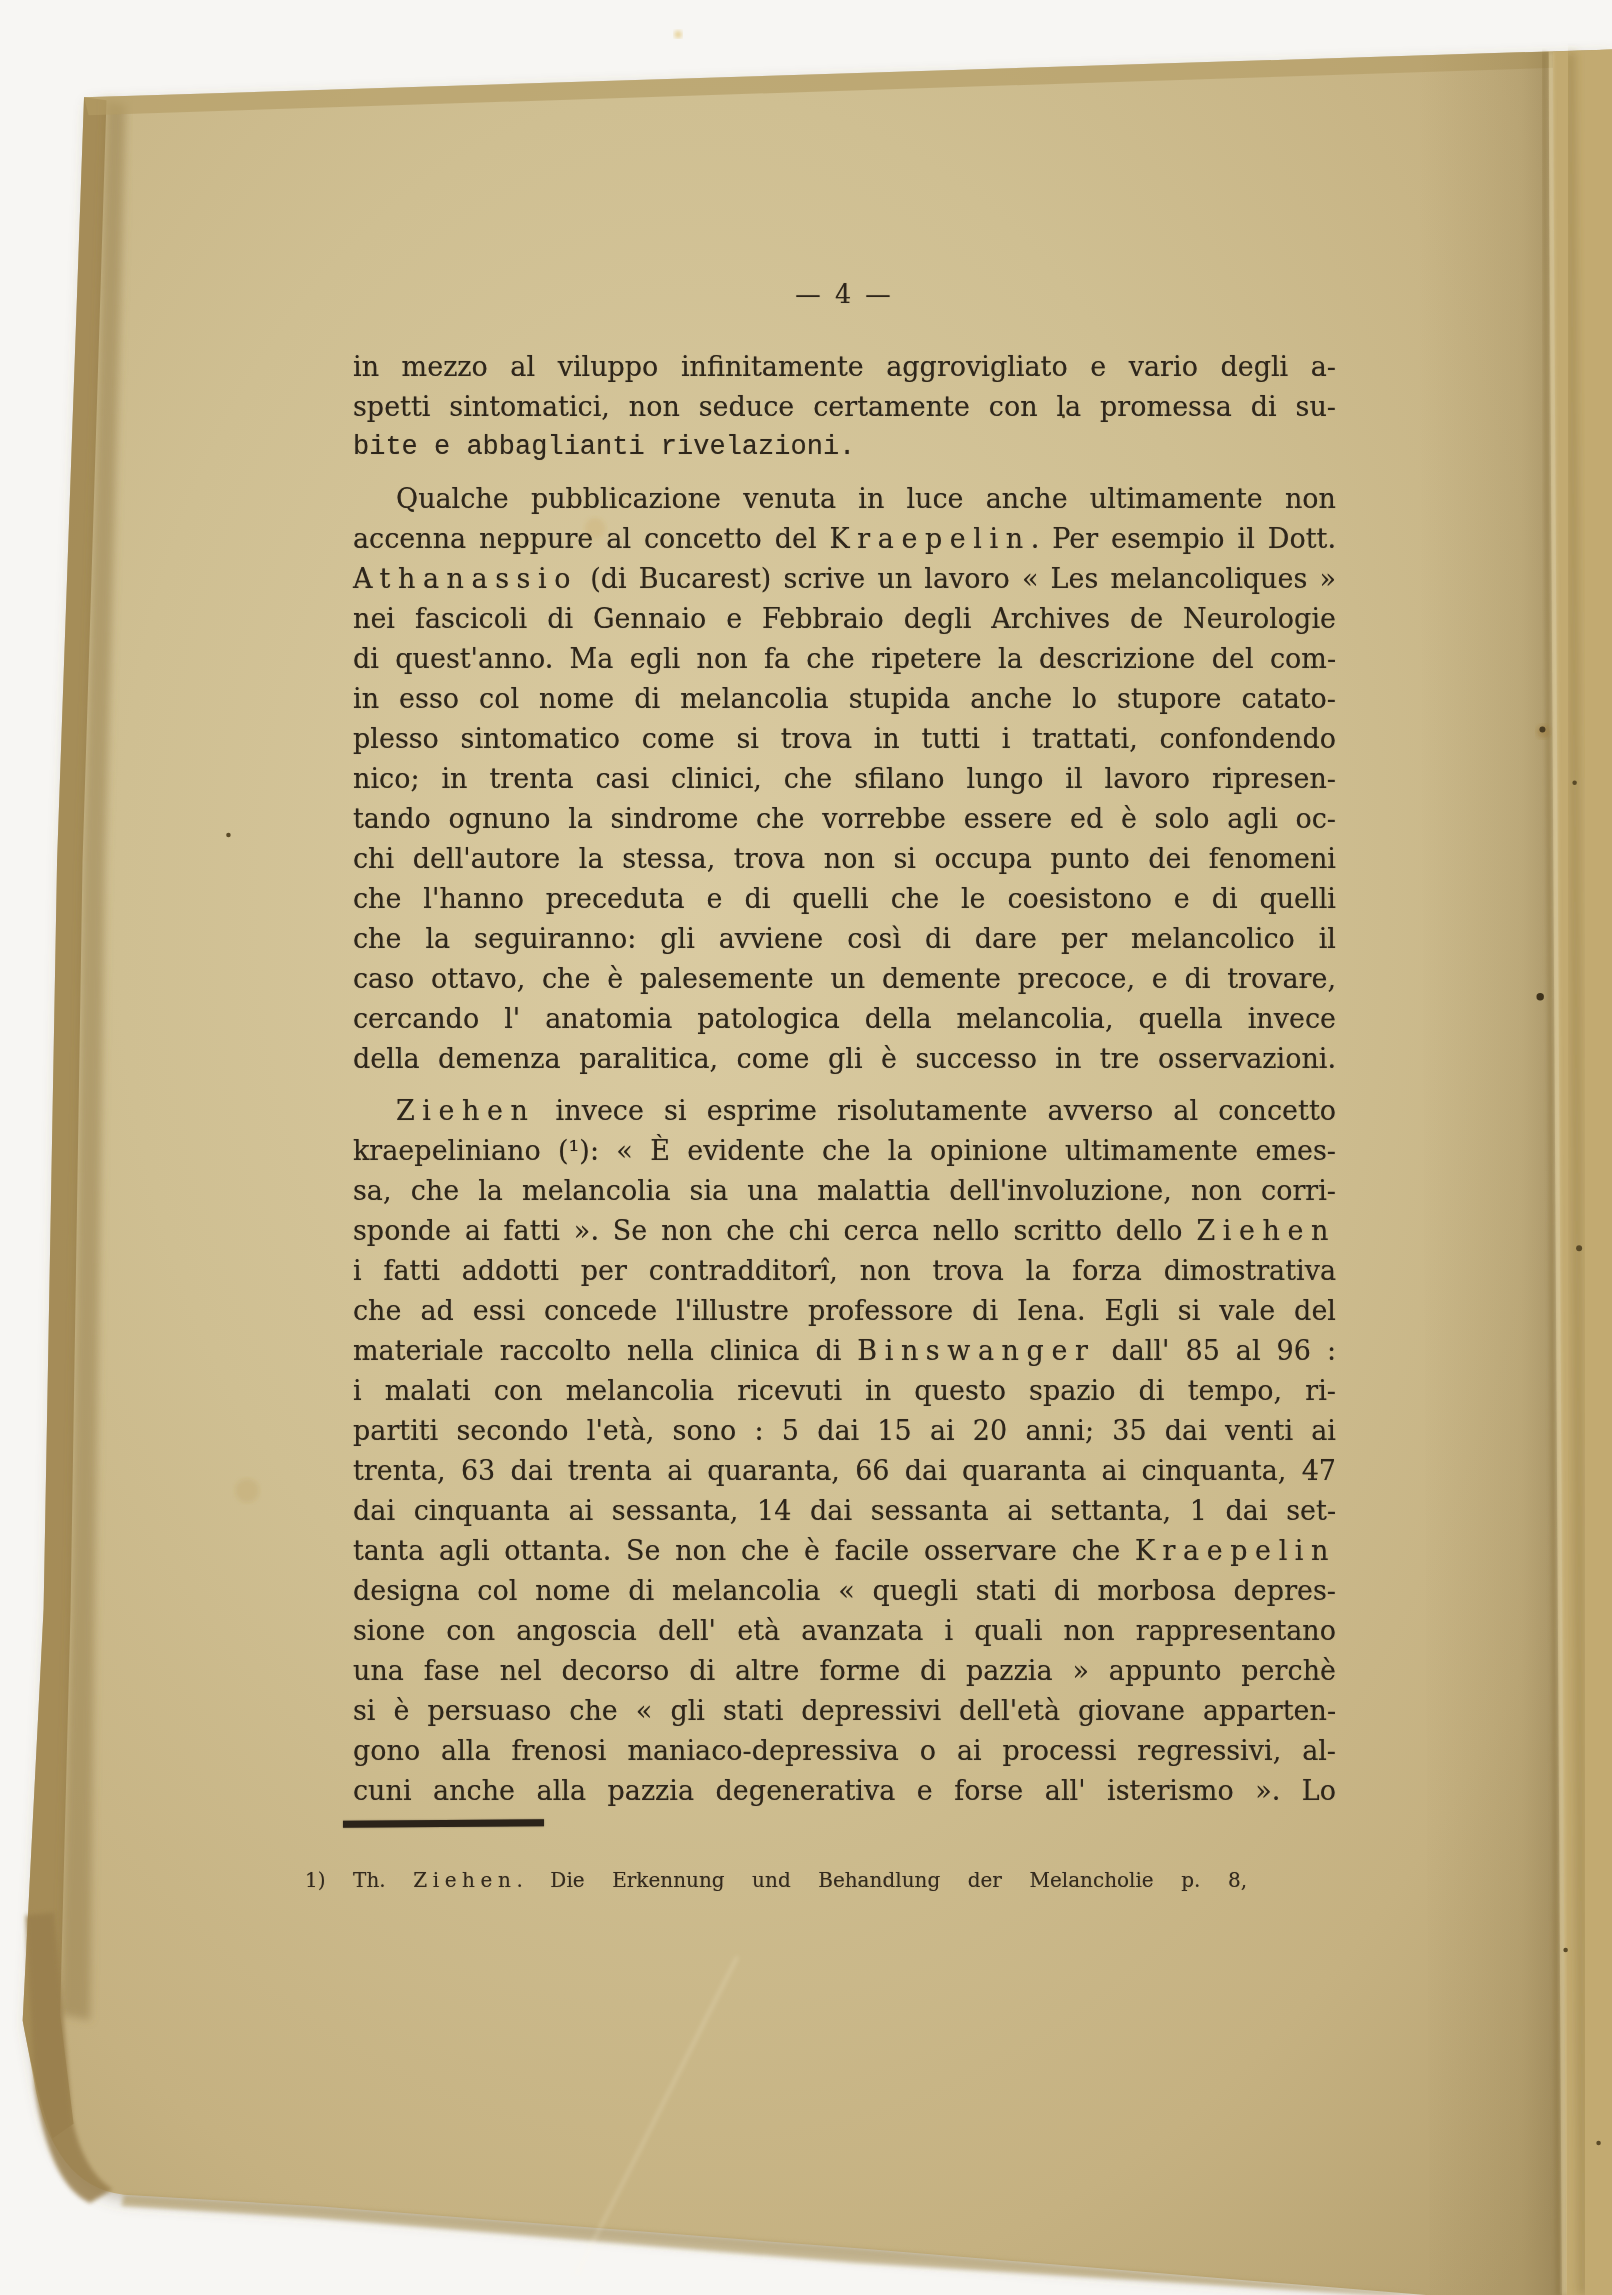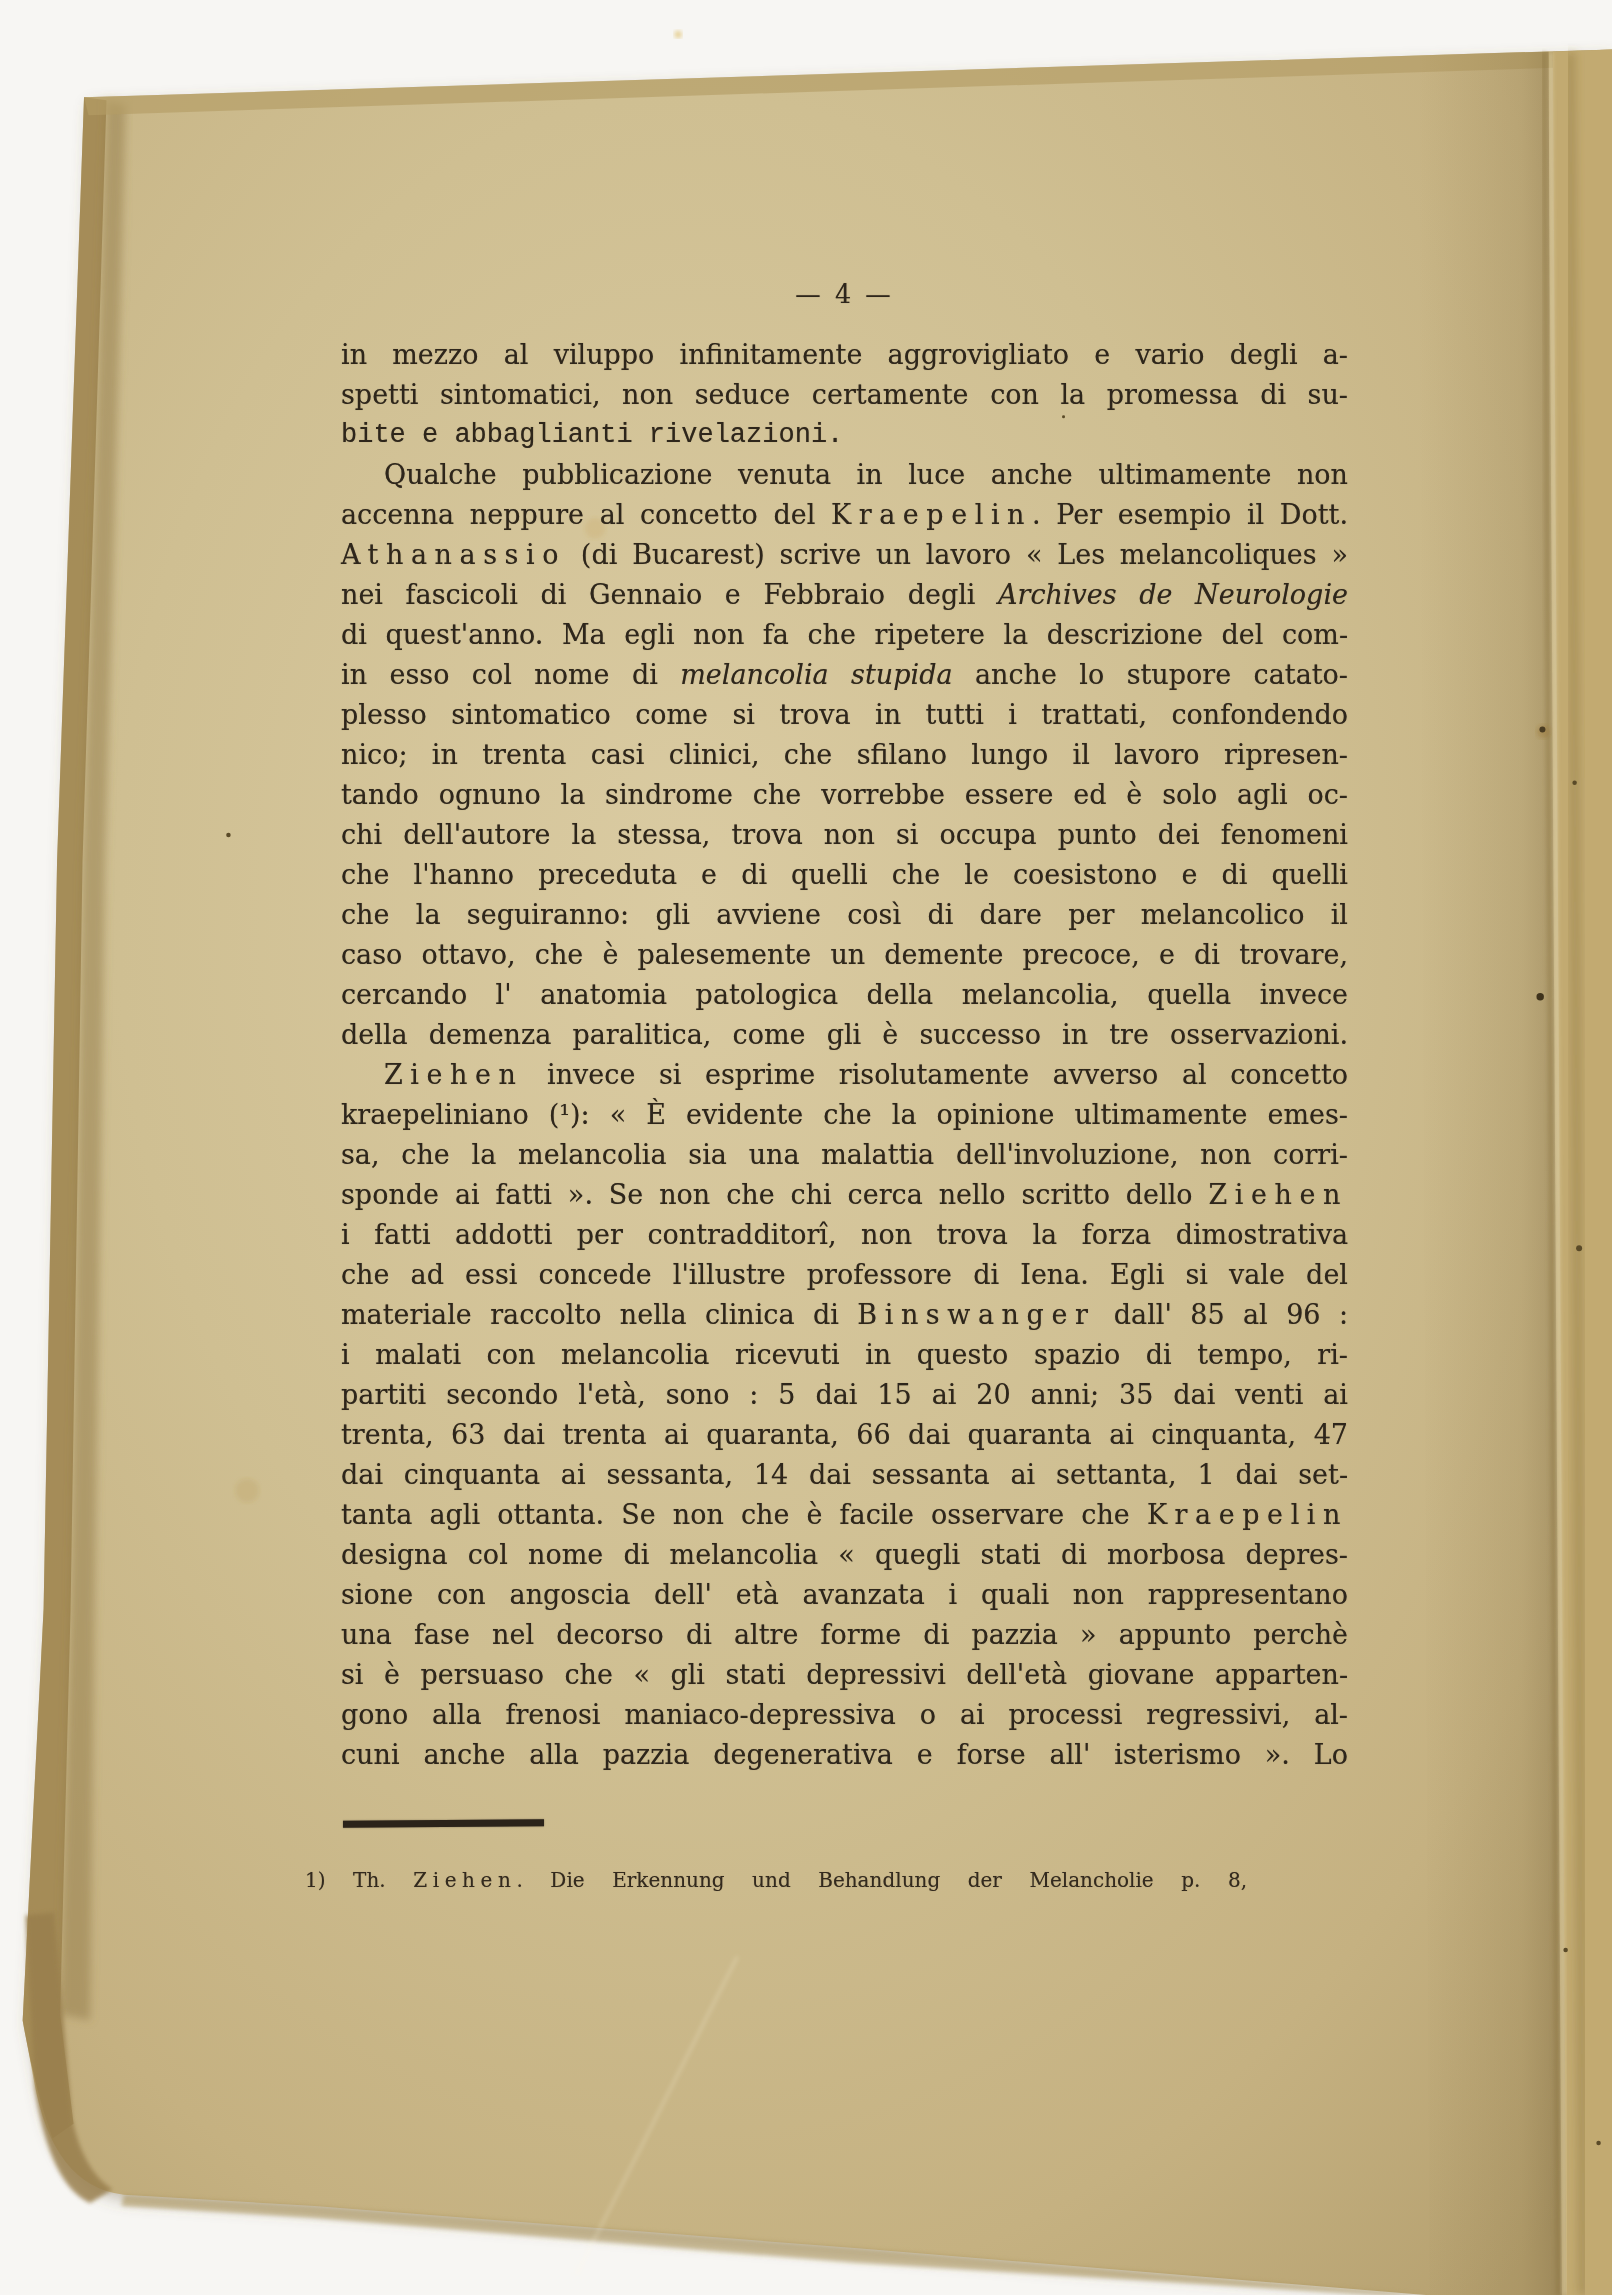--- a/index.html
+++ b/index.html
@@ -17,32 +17,32 @@
     position:absolute;left:341px;top:278px;width:1007px;
     text-align:center;font-size:25.4px;line-height:33px;
     color:#2e261b;letter-spacing:.12em;
     text-shadow:0 0 0.7px rgba(46,38,27,.55);
   }
   .text-block{
     position:absolute;left:341px;top:335px;width:1007px;
     color:#2e261b;
     text-shadow:0 0 0.7px rgba(46,38,27,.5);
   }
-  .para{margin:0;padding:0;}
+  .para{margin:12px;padding:0;}
   .line{
     height:40px;line-height:40px;font-size:27px;
     text-align:justify;text-align-last:justify;
     text-justify:inter-word;
     white-space:nowrap;
     overflow:visible;
   }
   .line.nojust{text-align-last:left;font-family:Liberation Mono, monospace;}
   .line.indent{text-indent:43px;}
   .seg-p{}
-  .seg-it{font-style:italic;}
+  .seg-it{}
   .seg-sp{letter-spacing:.28em;}
   .footnote-separator{
     position:absolute;left:343px;top:1820px;width:201px;height:6.7px;
     background:#2b231a;transform:rotate(-.4deg);
     box-shadow:0 0 1.5px rgba(43,35,26,.6);
   }
   .footnote{
     position:absolute;left:305px;top:1865px;width:942px;
     font-size:20px;line-height:31px;color:#332a1e;
     text-align:justify;text-align-last:justify;text-justify:inter-word;

